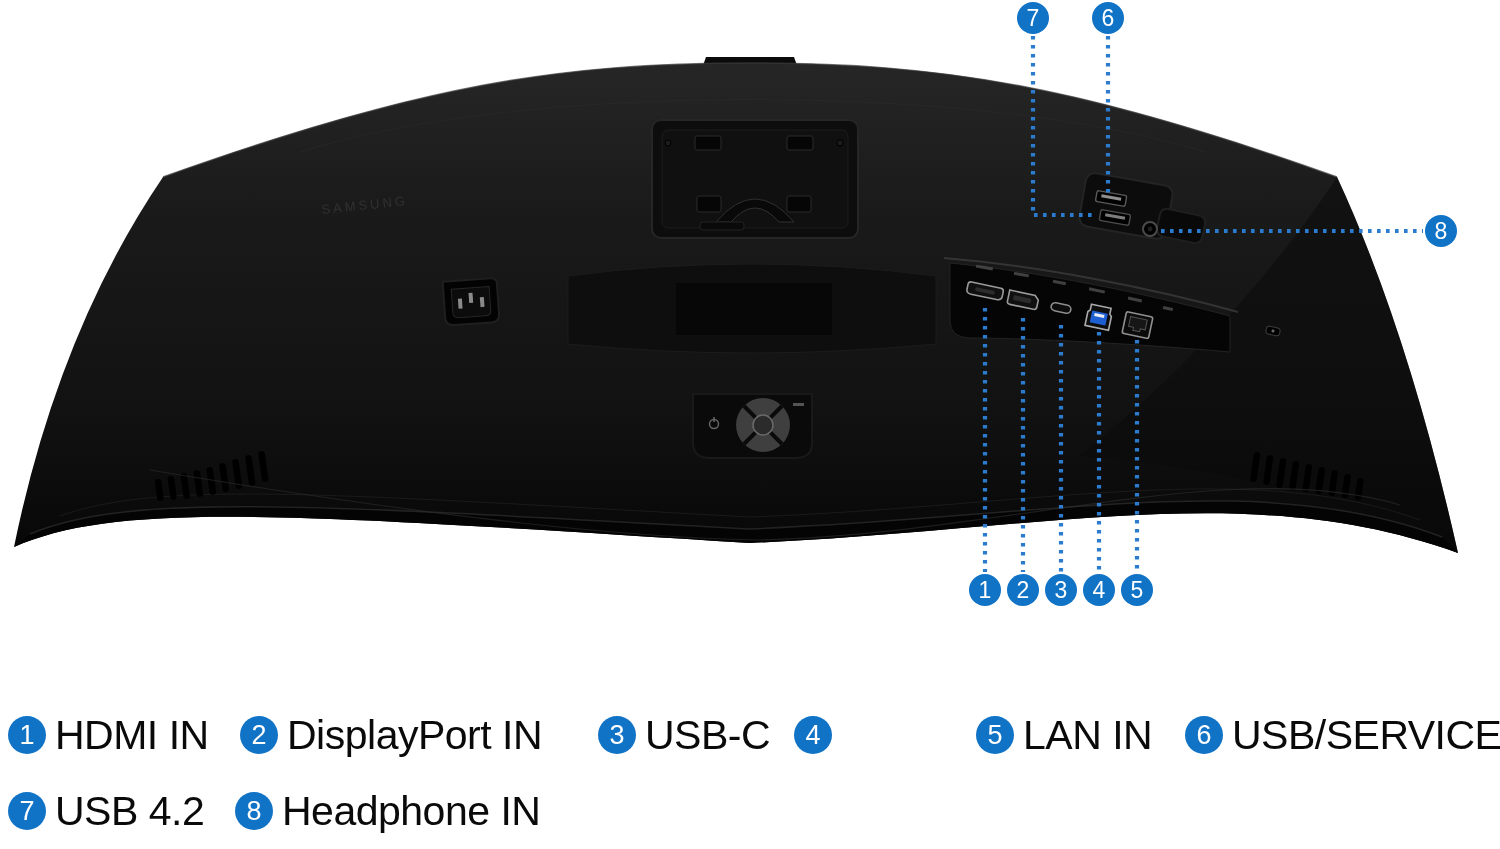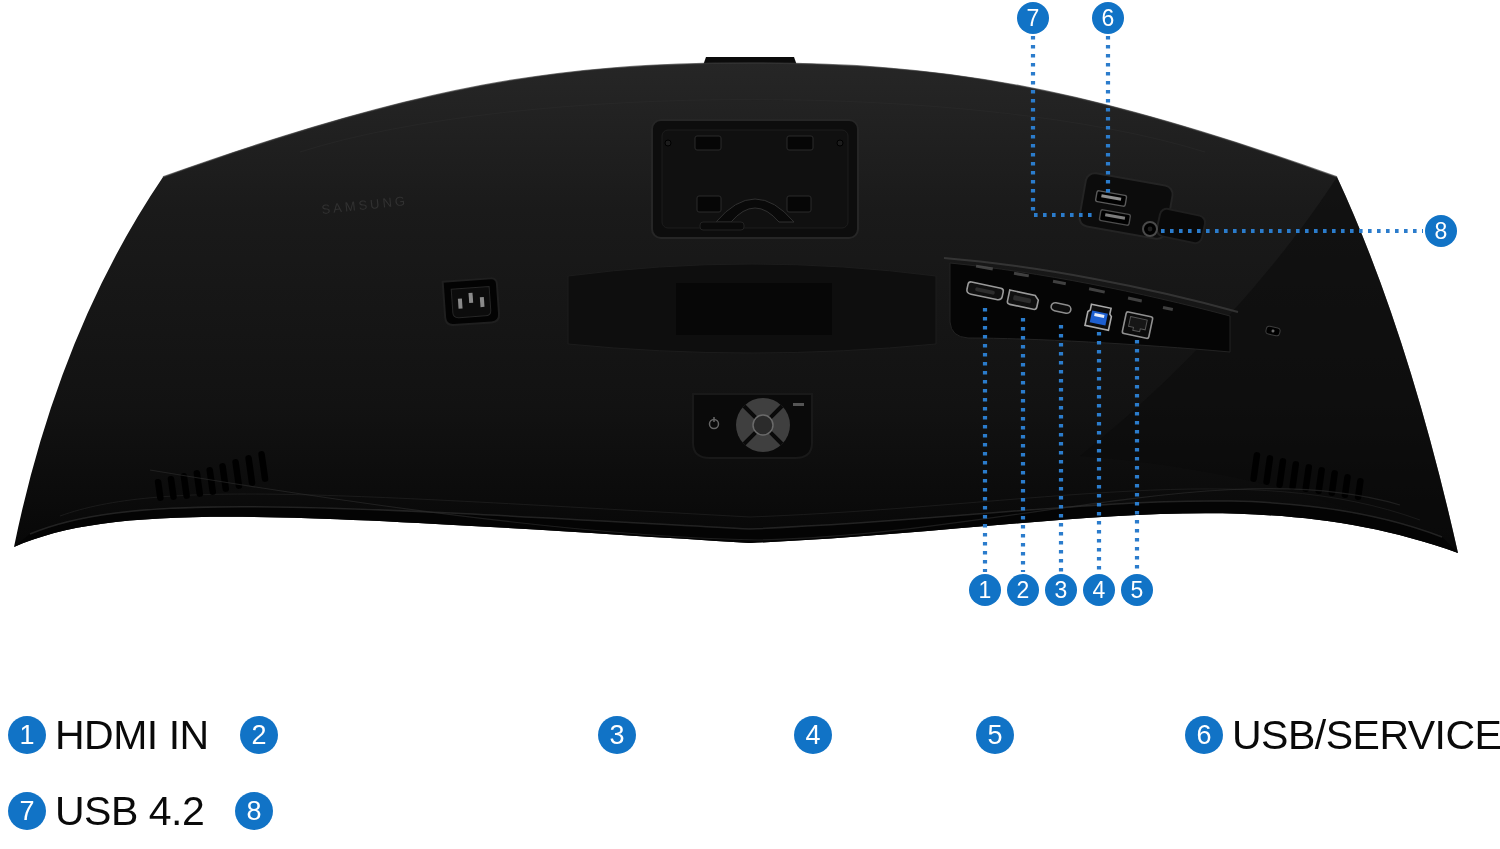--- a/index.html
+++ b/index.html
@@ -222,36 +222,40 @@
   <div class="m-circle" style="left:1092px;top:2px">6</div>
   <div class="m-circle" style="left:1017px;top:2px">7</div>
   <div class="m-circle" style="left:1425px;top:215px">8</div>
 
   <div class="legend-item" style="left:8px;top:710px">
     <div class="l-circle">1</div>
     <div class="l-label">HDMI IN</div>
   </div>
   <div class="legend-item" style="left:240px;top:710px">
     <div class="l-circle">2</div>
+    <div class="l-label">DisplayPort IN</div>
   </div>
   <div class="legend-item" style="left:598px;top:710px">
     <div class="l-circle">3</div>
+    <div class="l-label">USB-C</div>
   </div>
   <div class="legend-item" style="left:794px;top:710px">
     <div class="l-circle">4</div>
   </div>
   <div class="legend-item" style="left:976px;top:710px">
     <div class="l-circle">5</div>
+    <div class="l-label">LAN IN</div>
   </div>
   <div class="legend-item" style="left:1185px;top:710px">
     <div class="l-circle">6</div>
     <div class="l-label">USB/SERVICE</div>
   </div>
 
   <div class="legend-item" style="left:8px;top:786px">
     <div class="l-circle">7</div>
     <div class="l-label">USB 4.2</div>
   </div>
   <div class="legend-item" style="left:235px;top:786px">
     <div class="l-circle">8</div>
+    <div class="l-label">Headphone IN</div>
   </div>
 
 </div>
 
 </body></html>

